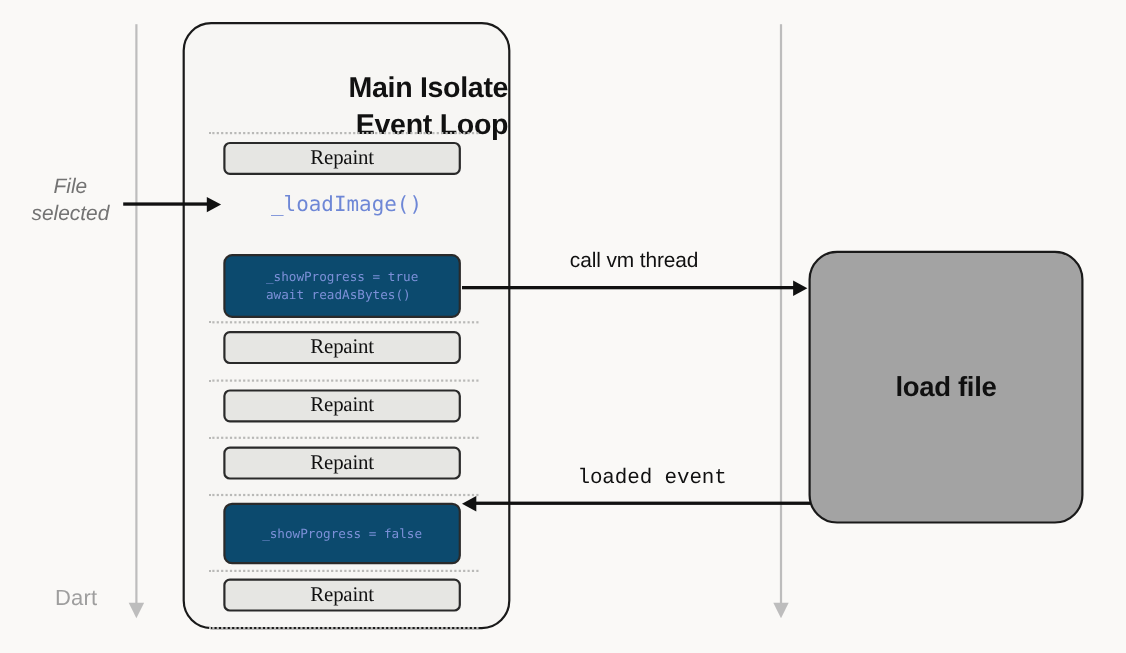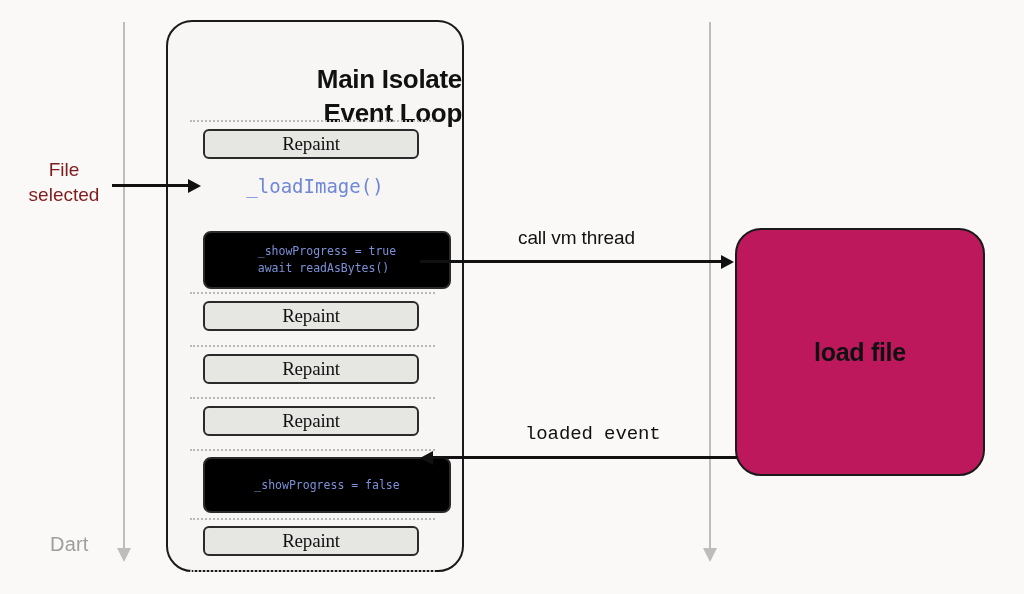--- a/index.html
+++ b/index.html
@@ -138,22 +138,22 @@
     text-align: center;
     font-family: "DejaVu Sans Mono", "Liberation Mono", monospace;
     font-size: 19px;
     color: #6e87d6;
   }
 
   
   .code-box {
     position: absolute;
     left: 203px;
-    width: 248px;
-    background: #000000;
+    width: 216px;
+    background: #0c4a6e;
     border: 2px solid #2a2a2a;
     border-radius: 8px;
     box-sizing: border-box;
     display: flex;
     flex-direction: column;
     align-items: center;
     justify-content: center;
     font-family: "DejaVu Sans Mono", "Liberation Mono", monospace;
     font-size: 11.5px;
     line-height: 17px;
@@ -163,21 +163,21 @@
   #code-box-progress-true { top: 231px; height: 58px; }
   #code-box-progress-false { top: 457px; height: 56px; }
 
   
   #load-file-box {
     position: absolute;
     left: 735px;
     top: 228px;
     width: 250px;
     height: 248px;
-    background: #be185d;
+    background: #a3a3a3;
     border: 2.5px solid #1a1a1a;
     border-radius: 26px;
     box-sizing: border-box;
     display: flex;
     align-items: center;
     justify-content: center;
     font-size: 25px;
     font-weight: bold;
     color: #101010;
     letter-spacing: -0.3px;
@@ -215,22 +215,23 @@
 
   
   #file-selected-label {
     position: absolute;
     left: 14px;
     top: 157px;
     width: 100px;
     text-align: center;
     font-size: 19px;
     line-height: 25px;
-    color: #7f1d1d;
+    color: #737373;
     white-space: pre-line;
+    font-style: italic;
   }
   #arrow-file-selected-line { left: 112px; top: 184px; width: 78px; }
   #arrow-file-selected-head { left: 188px; top: 179px; }
 
   
   #arrow-call-vm-line { left: 420px; top: 260px; width: 303px; }
   #arrow-call-vm-head { left: 721px; top: 255px; }
   #label-call-vm { left: 518px; top: 227px; }
 
   

